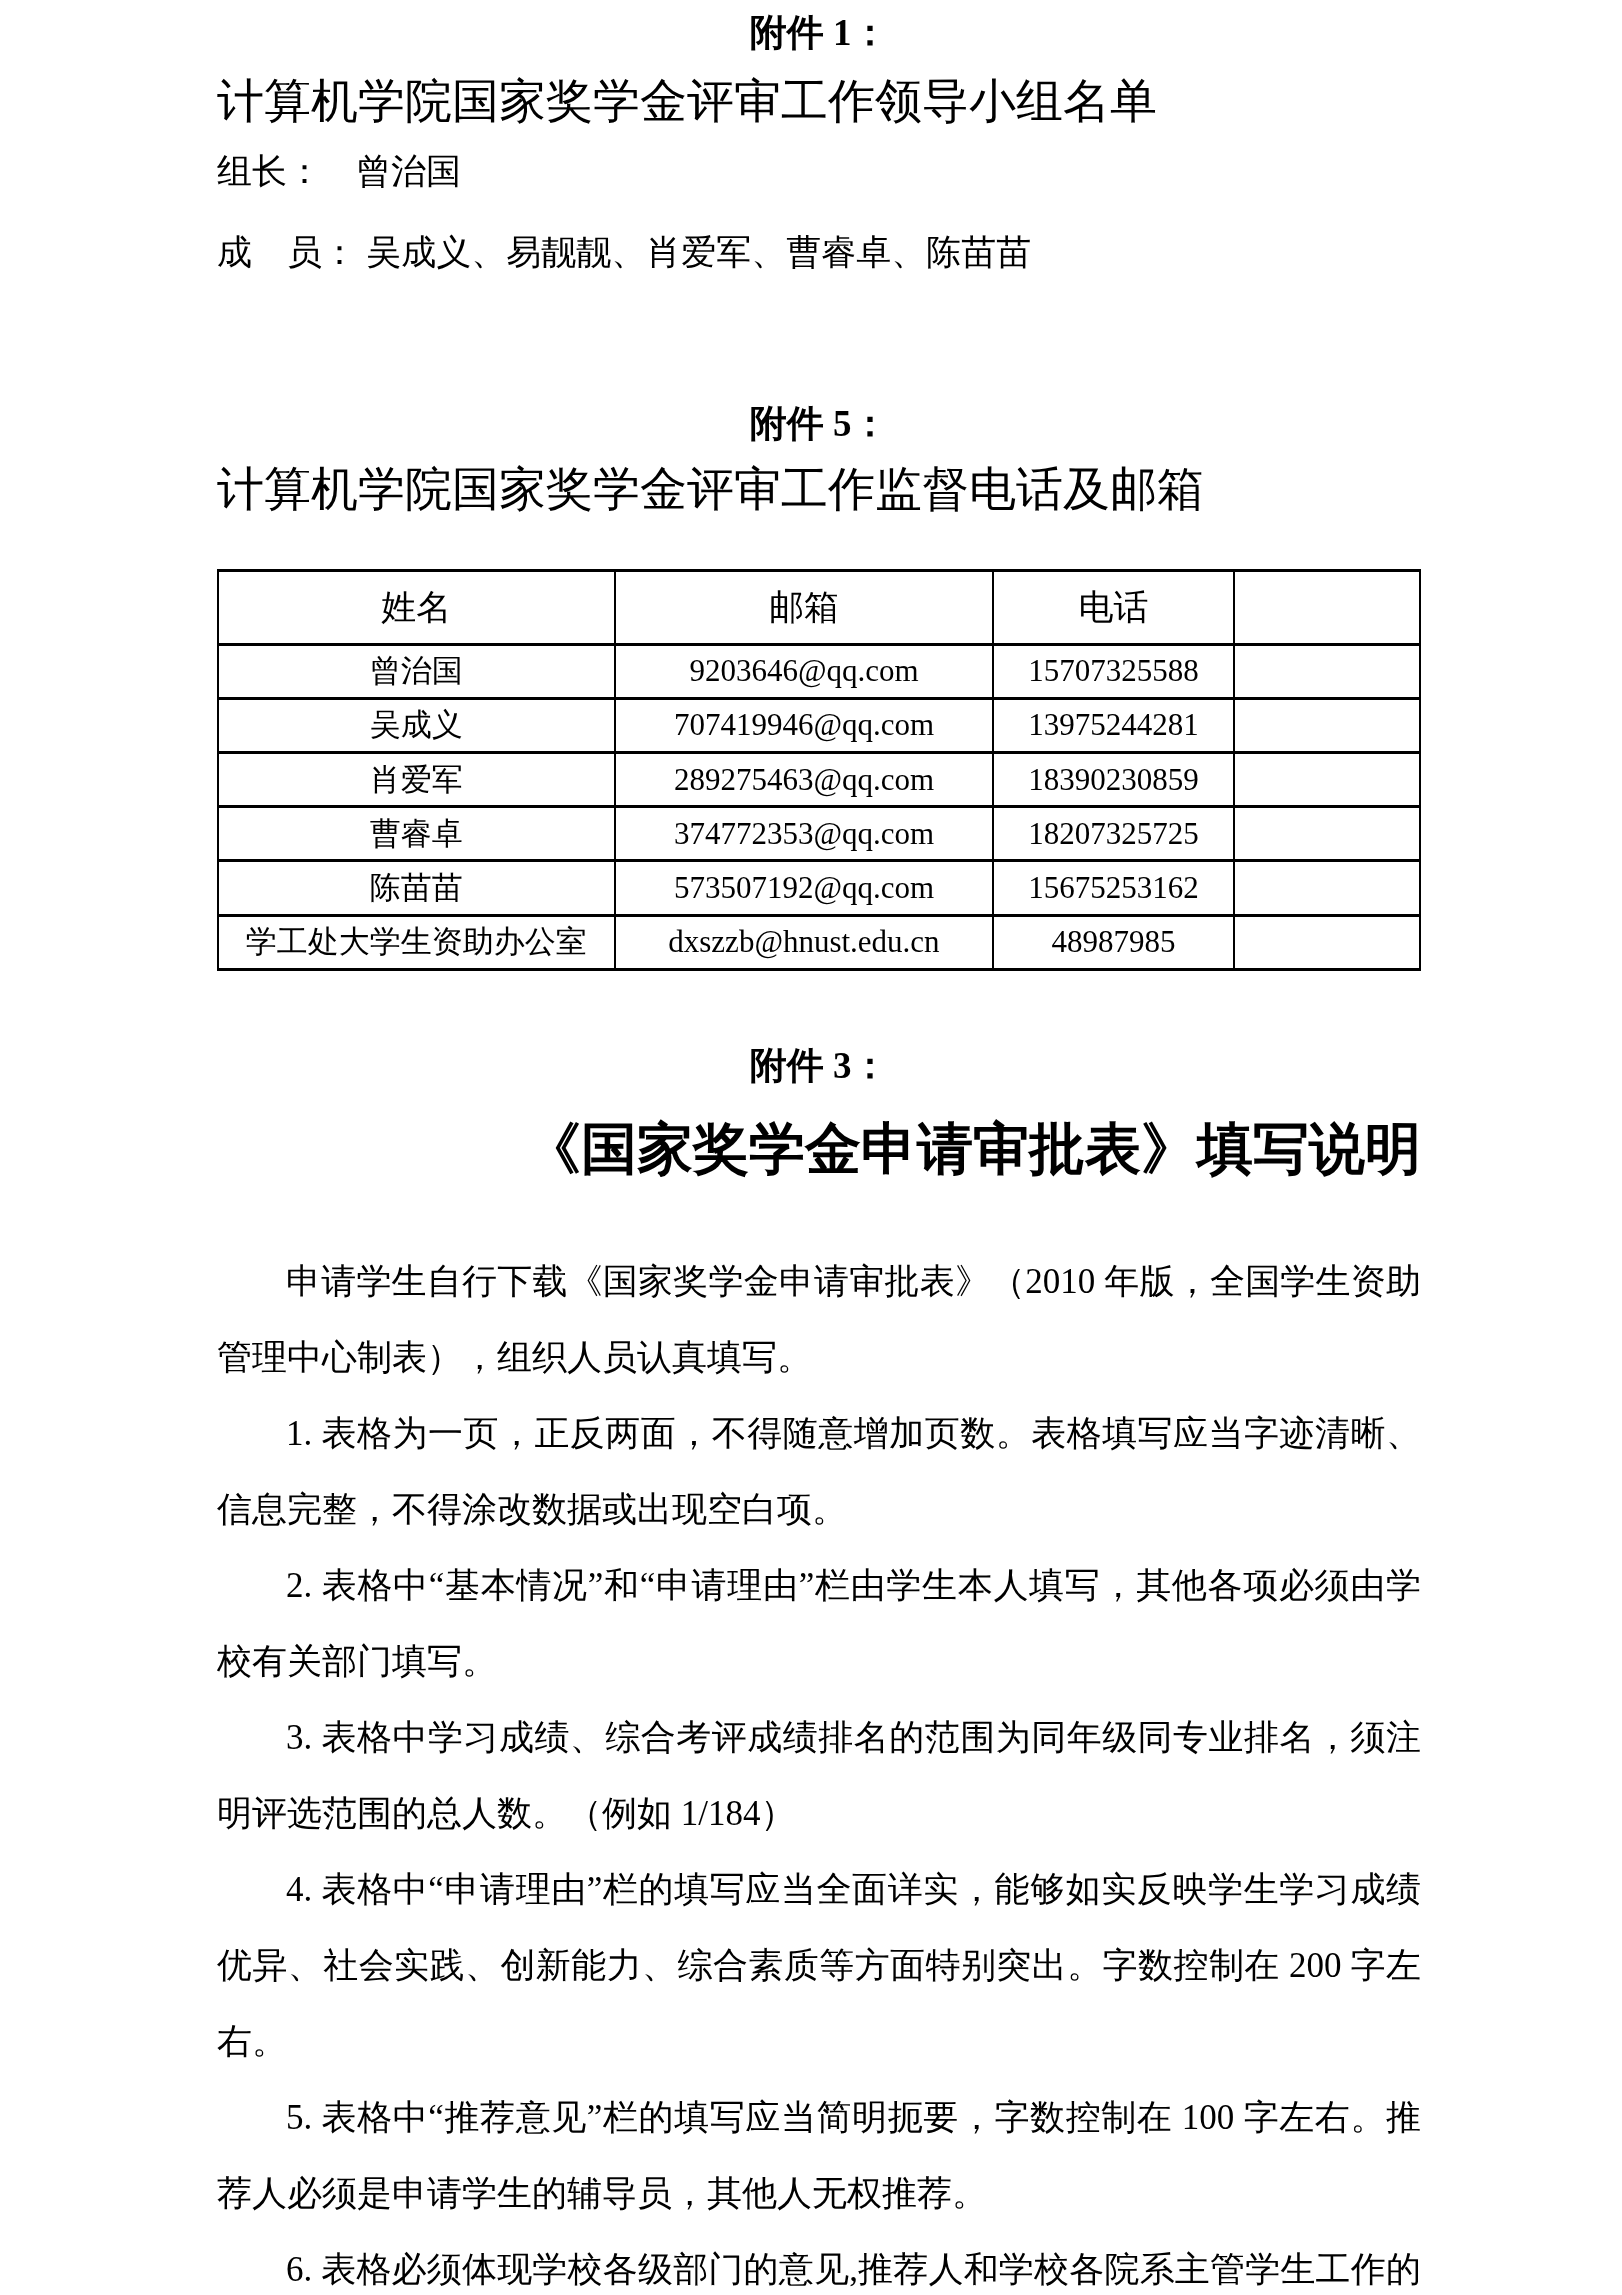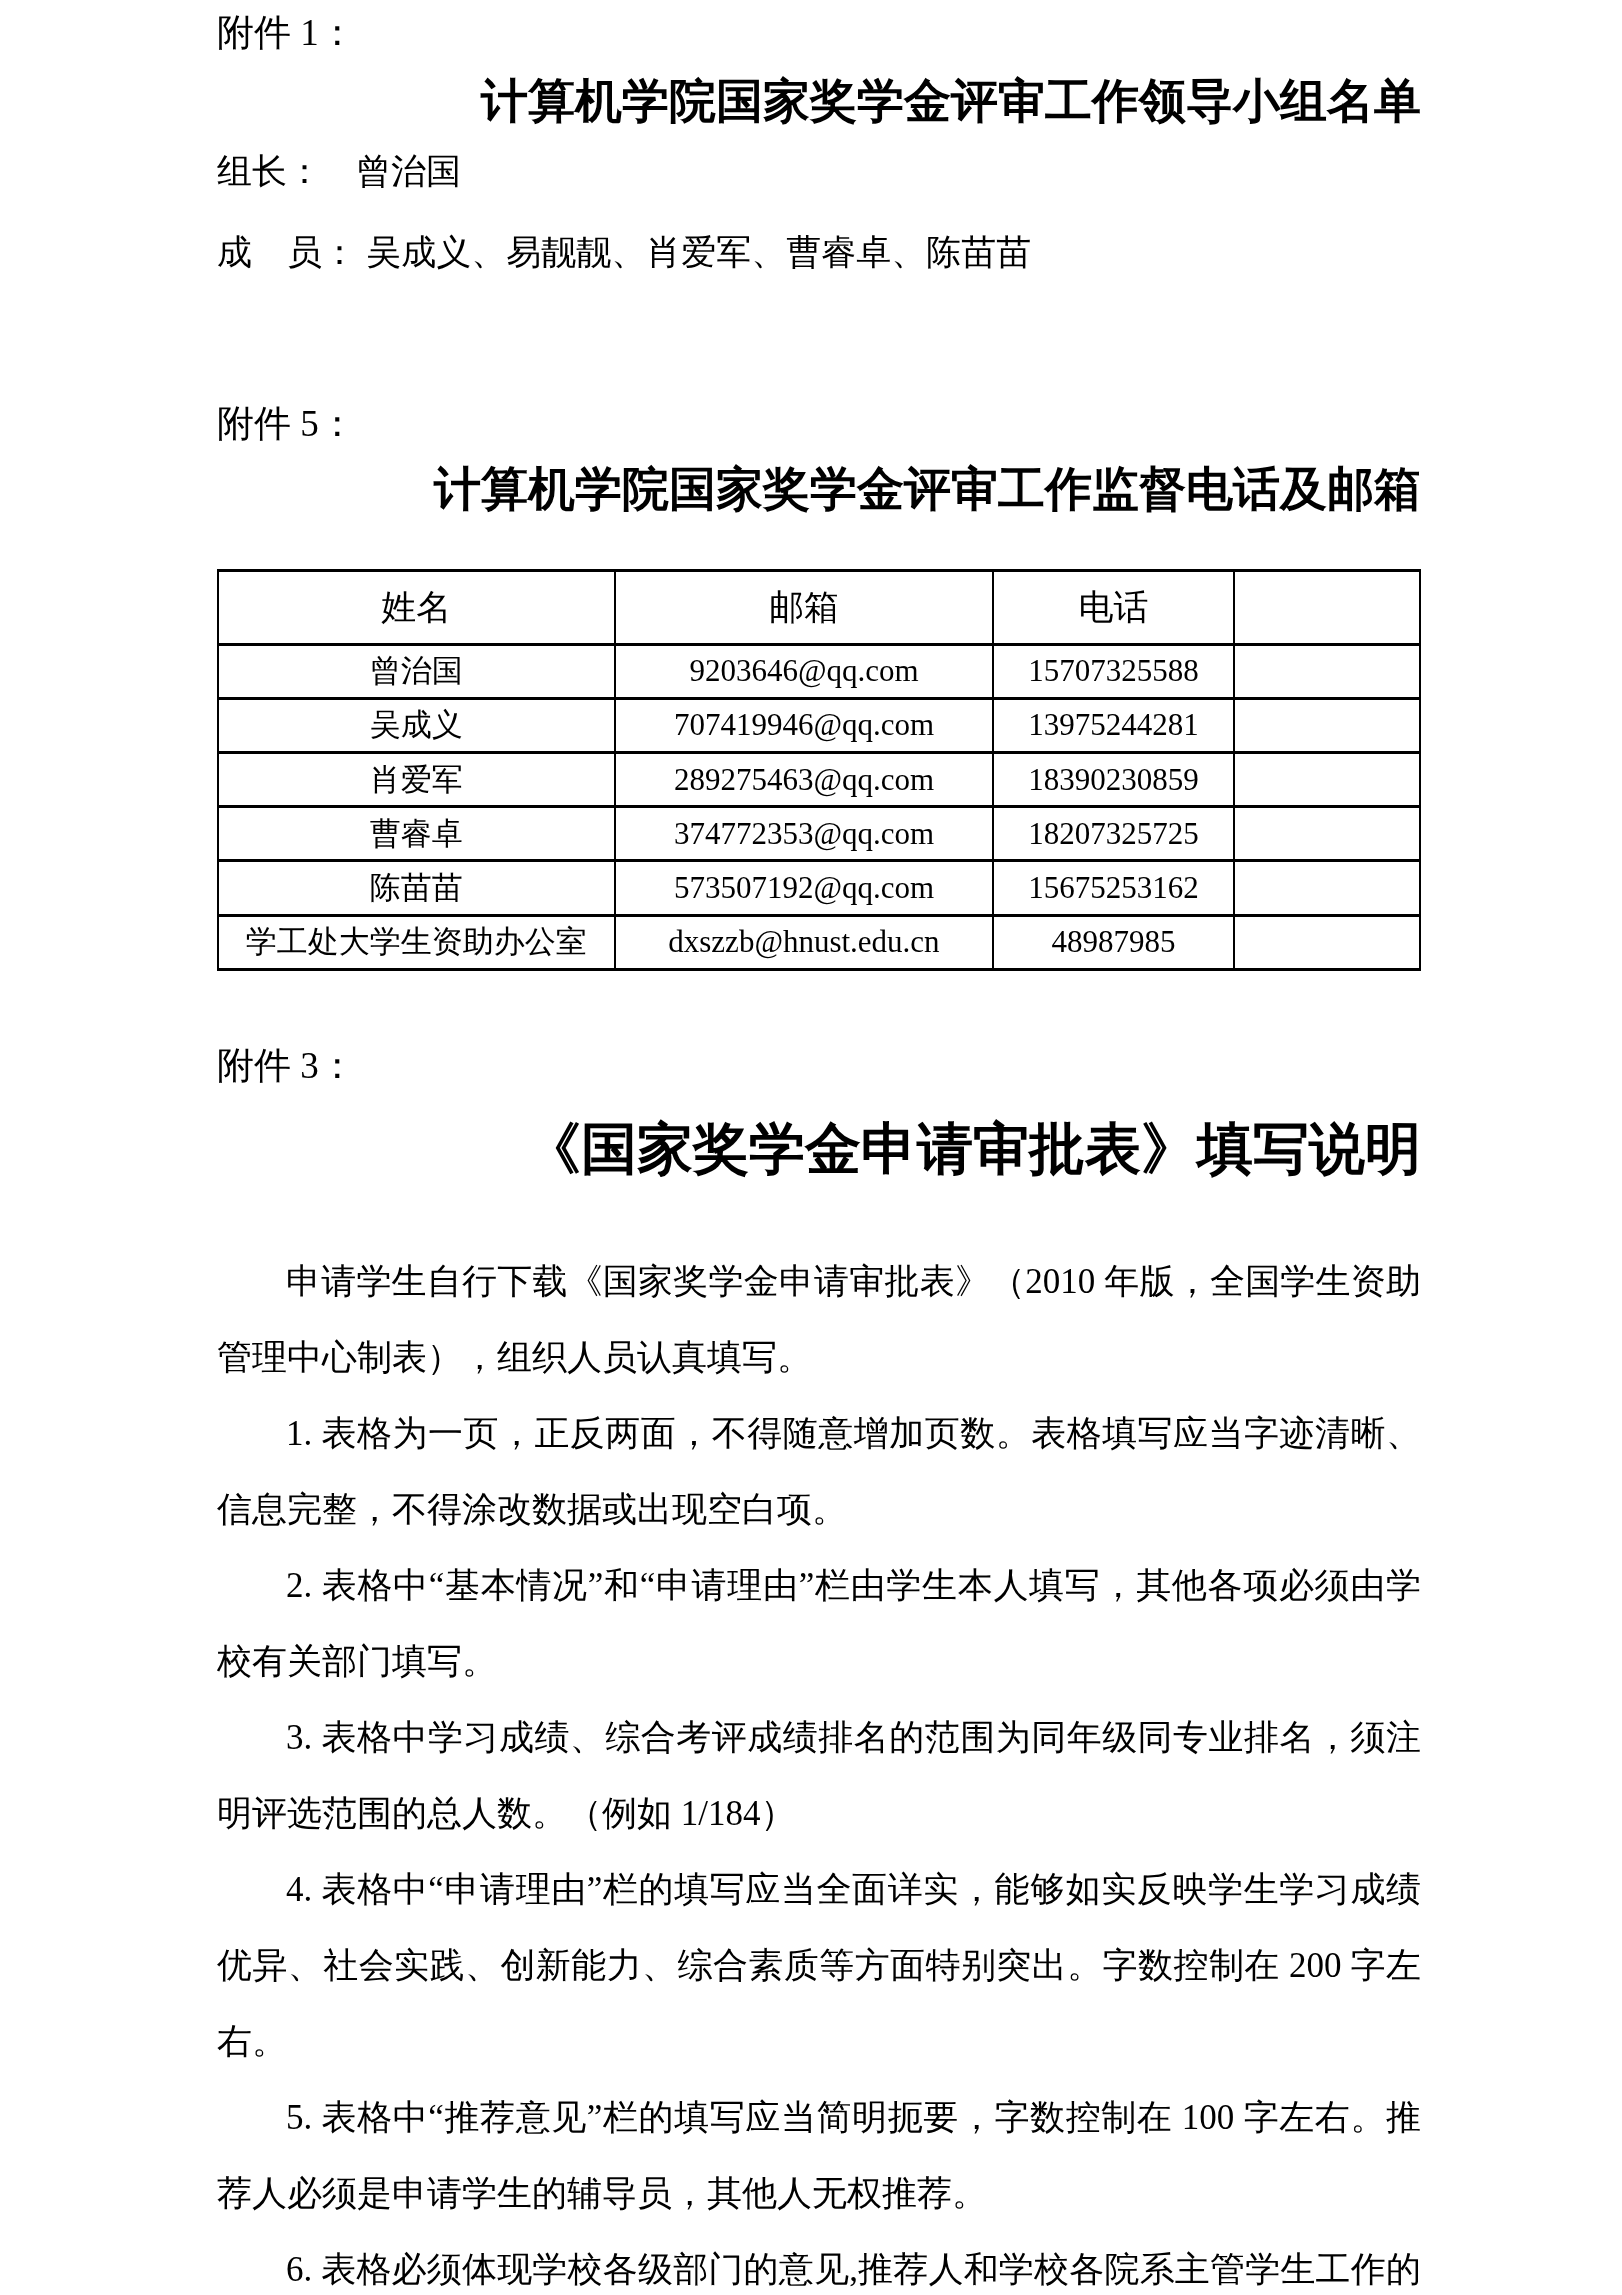--- a/index.html
+++ b/index.html
@@ -14,29 +14,30 @@
     box-sizing: border-box;
     background: #ffffff;
     color: #000000;
     padding: 10.5px 202px 0 217px;
     overflow: hidden;
     font-family: "Liberation Serif", "DejaVu Serif", serif;
   }
   .att-label {
     font-size: 37px;
     line-height: 44px;
-    text-align: left;
+    text-align: center;
     white-space: pre;
+    font-weight: bold;
   }
   .doc-title {
     margin: 15.7px 0 0 0;
     font-size: 47px;
-    font-weight: bold;
+    font-weight: normal;
     line-height: 63px;
-    text-align: right;
+    text-align: left;
   }
   .person-line {
     font-size: 35px;
     line-height: 47px;
   }
   .person-line.leader { margin-top: 15px; }
   .person-line.members { margin-top: 34px; }
   .person-line .value { margin-left: 34px; }
   .person-line.members .value { margin-left: 9.2px; }
 

